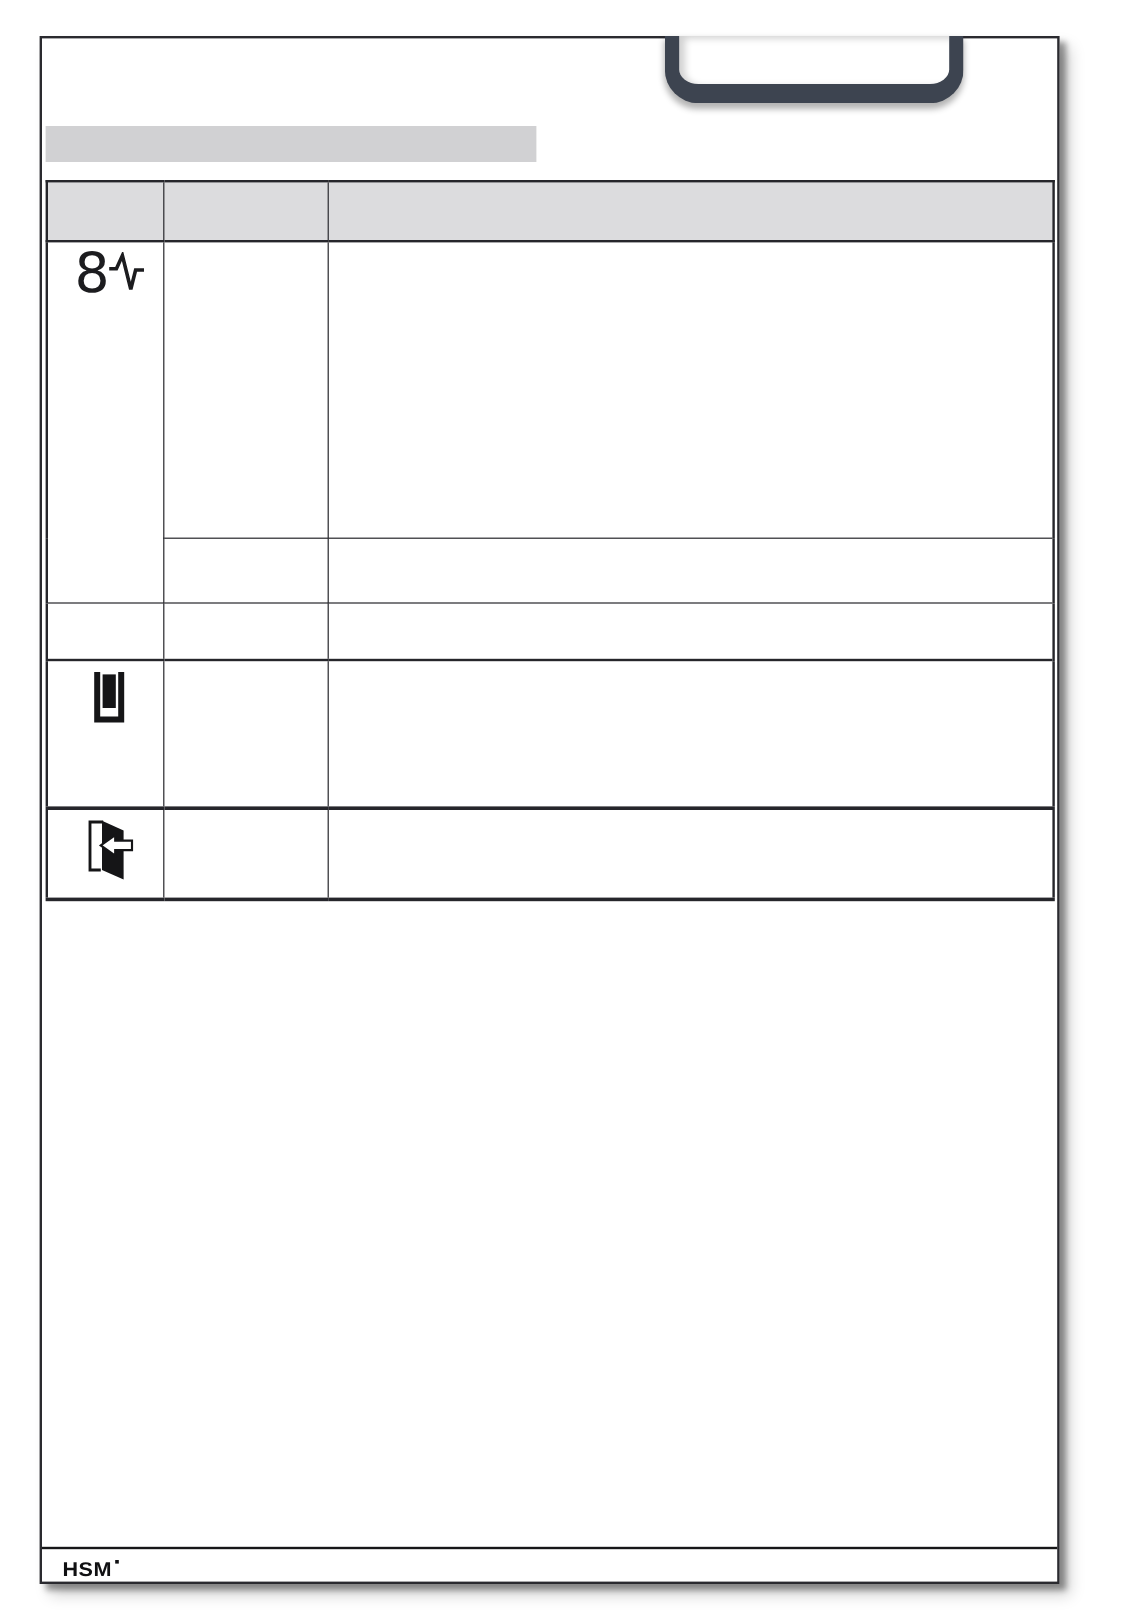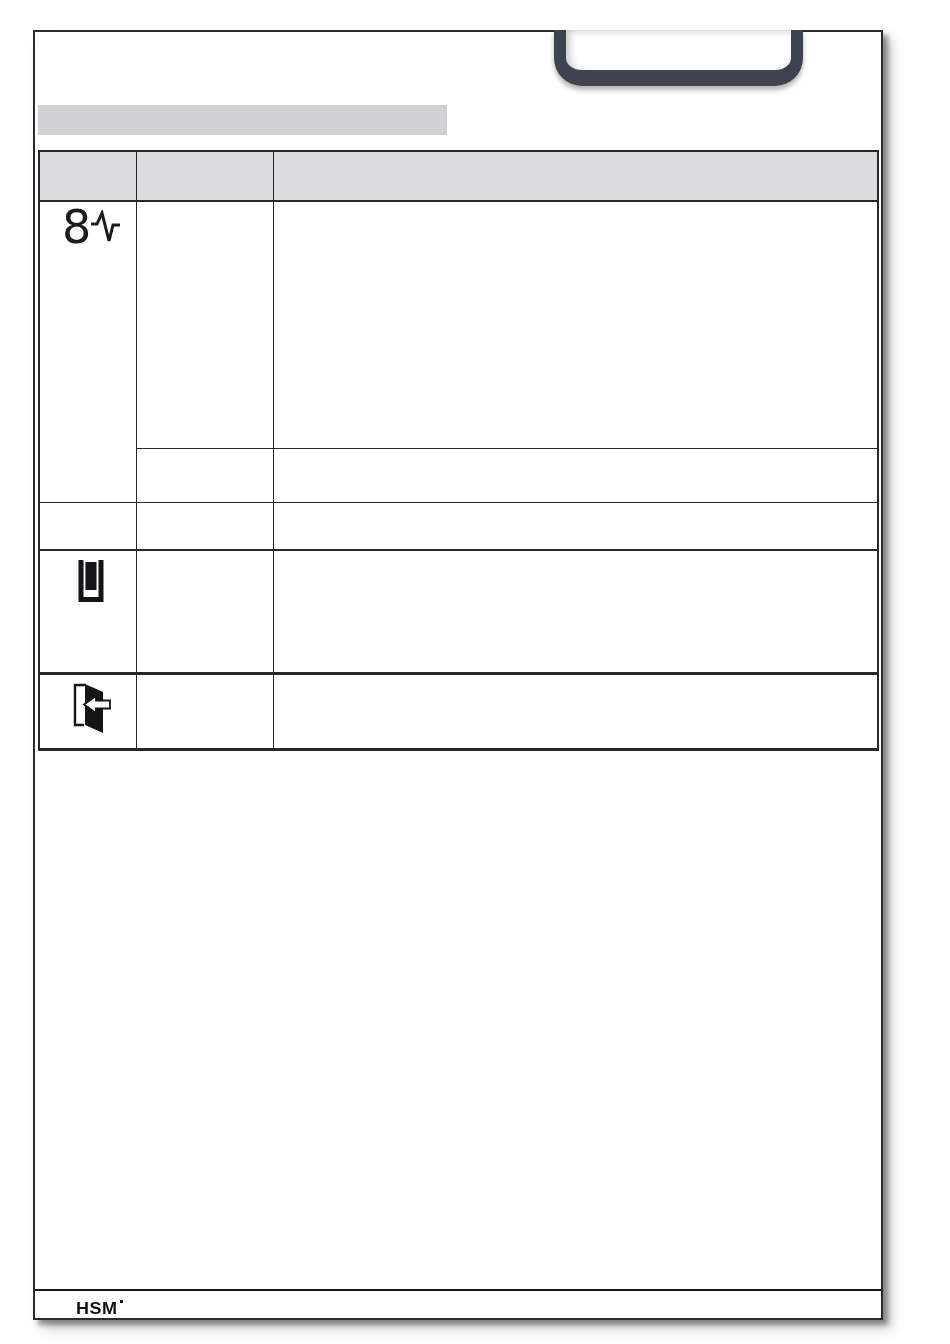--- a/index.html
+++ b/index.html
@@ -47,21 +47,21 @@
   .sym1{display:flex;align-items:flex-start;padding:7px 0 0 22px;}
   .sym1 .eight{font-size:46px;line-height:37px;font-weight:400;color:#1c1c1f;
     font-family:"DejaVu Sans","Liberation Sans",sans-serif;}
   .sym1 svg{margin-left:-1px;margin-top:1px;}
   .sym4{padding:9px 0 0 36px;}
   .sym5{padding:8px 0 0 31px;}
   .footer-line{
     position:absolute;left:0;right:0;top:1257px;border-top:2px solid #161618;
   }
   .logo{
-    position:absolute;left:41px;top:1266px;display:flex;align-items:flex-start;text-align:right;
+    position:absolute;left:17px;top:1266px;display:flex;align-items:flex-start;text-align:right;
   }
   .logo .brand{
     font-weight:bold;font-size:18px;letter-spacing:0.5px;color:#101012;
     font-family:"Liberation Sans",sans-serif;transform:scaleY(0.92);
   }
   .logo .tm-dot{
     width:3px;height:3px;background:#101012;margin:2px 0 0 2px;
   }
 </style>
 </head>

